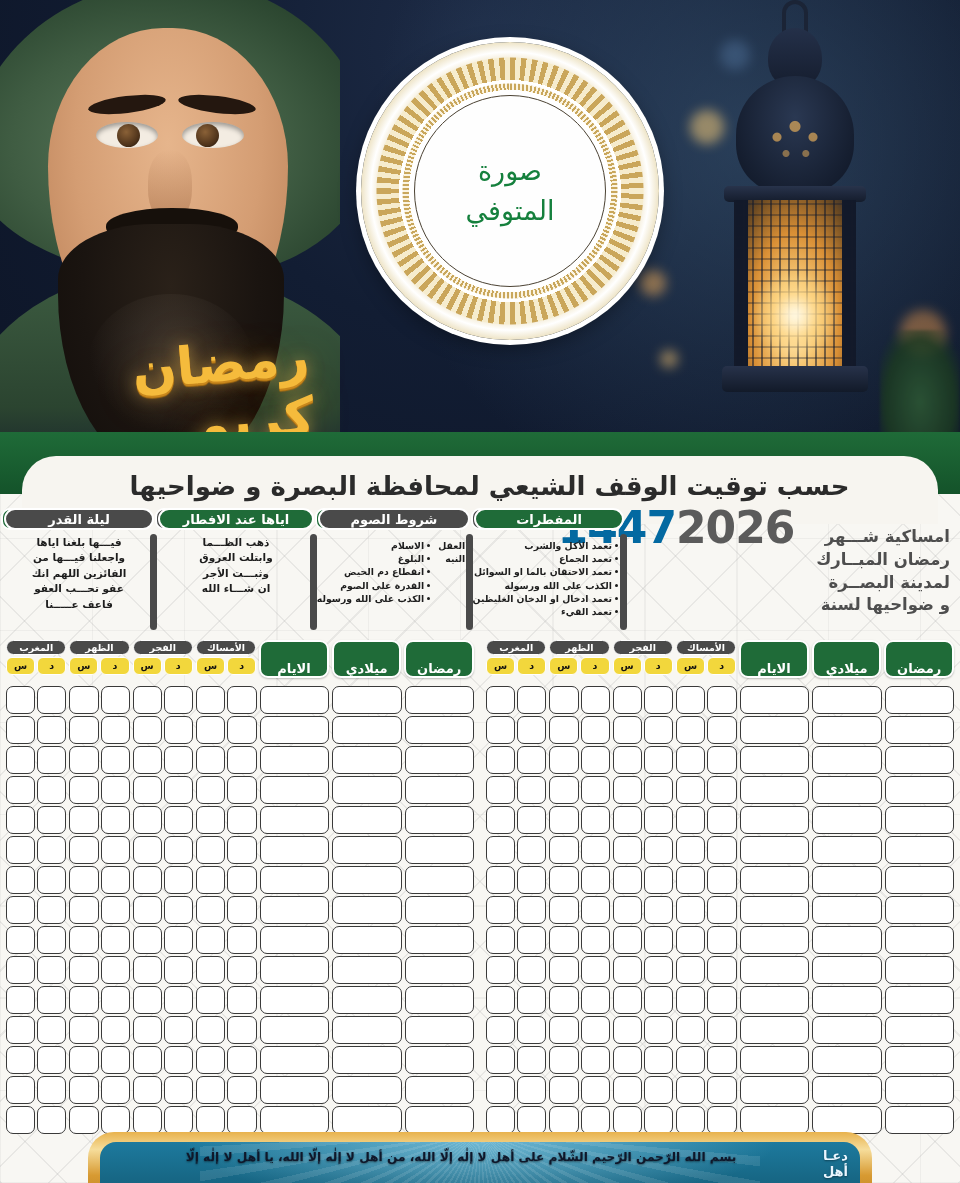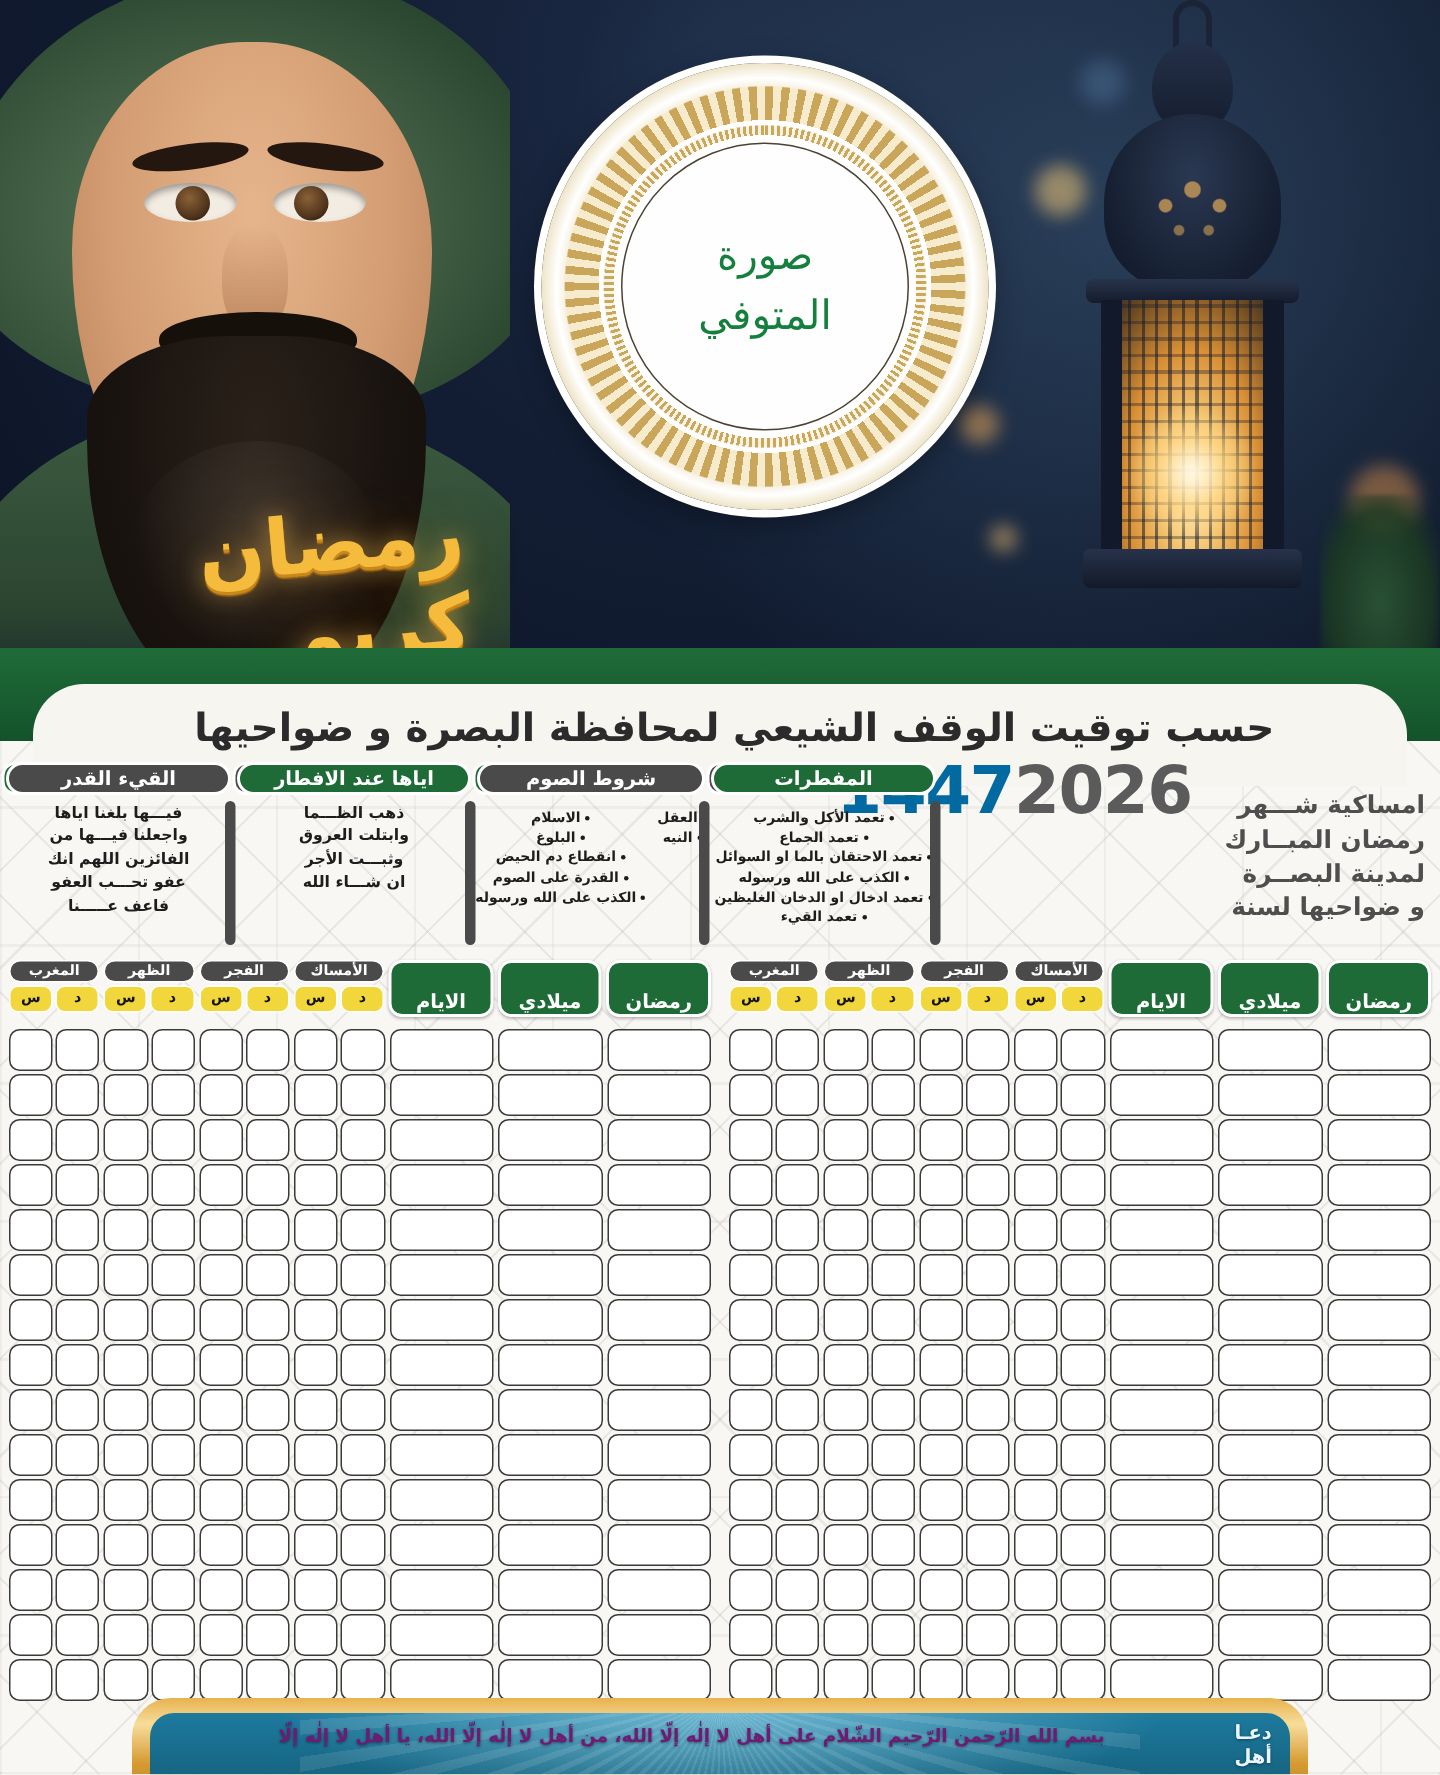--- a/index.html
+++ b/index.html
@@ -238,21 +238,21 @@
     background:#1f6b38;border:2px solid #fff;z-index:-1;
   }
   .info-card.green .tab{background:#4a4a4a;}
   .info-card .bar{
     position:absolute;right:-3px;top:26px;width:7px;height:96px;border-radius:4px;background:#4a4a4a;
   }
   .info-card .body{
     padding:5px 6px 0 6px;display:flex;flex-direction:column;align-items:center;gap:1px;
   }
   .info-card .body p{font-size:10.5px;font-weight:700;color:#1d1d1d;line-height:1.38;white-space:nowrap;}
-  .bullets{display:flex;flex-direction:column;gap:0px;align-items:center;width:100%;padding-top:4px;}
+  .bullets{display:flex;flex-direction:column;gap:0px;align-items:flex-start;width:100%;padding-top:4px;}
   .bullets li{list-style:none;font-size:9.3px;font-weight:700;color:#1d1d1d;line-height:1.42;
     display:flex;align-items:center;gap:3px;justify-content:flex-end;white-space:nowrap;}
   .bullets li::before{content:"";order:-1;width:3px;height:3px;border-radius:50%;background:#1d1d1d;flex:0 0 auto;}
   .two-col{display:flex;flex-direction:row-reverse;gap:8px;justify-content:center;width:100%;}
   .two-col .bullets{width:auto;}
 
   
   .table-wrap{
     position:absolute;left:0;top:640px;width:960px;height:492px;z-index:6;
     display:flex;flex-direction:row;
@@ -308,21 +308,21 @@
   .dua-banner .inner::before{
     content:"";position:absolute;left:50%;top:-10px;width:560px;height:160px;margin-left:-280px;
     background:repeating-conic-gradient(from 200deg at 50% 0%, rgba(255,255,255,.10) 0deg 2deg, rgba(255,255,255,0) 2deg 5deg);
   }
   .dua-banner .label{
     position:absolute;right:112px;top:20px;font-size:13px;font-weight:700;color:#eaf6ff;
     text-shadow:0 1px 2px rgba(0,0,0,.4);z-index:3;line-height:1.2;text-align:center;
   }
   .dua-banner .text{
     position:absolute;right:150px;left:112px;top:20px;z-index:3;
-    font-size:12.2px;font-weight:700;color:#701a75;line-height:1.5;text-align:center;
+    font-size:12.2px;font-weight:700;color:#0f172a;line-height:1.5;text-align:center;
     text-shadow:0 1px 2px rgba(0,0,0,.45);
   }
 </style>
 </head>
 <body>
 
 <div id="poster">
 
   <div class="bg-pattern"></div>
 
@@ -444,21 +444,21 @@
         <p>ذهب الظـــما</p>
         <p>وابتلت العروق</p>
         <p>وثبـــت الأجر</p>
         <p>ان شـــاء الله</p>
       </div>
     </div>
 
     <div class="info-card c-laylat">
       <div class="tab"></div>
       <div class="cap">
-        <span>القيء القدر</span>
+        <span>ليلة القدر</span>
       </div>
       <div class="bar"></div>
       <div class="body">
         <p>فيـــها بلغنا اياها</p>
         <p>واجعلنا فيـــها من</p>
         <p>الفائزين اللهم انك</p>
         <p>عفو تحـــب العفو</p>
         <p>فاعف عـــــنا</p>
       </div>
     </div>

